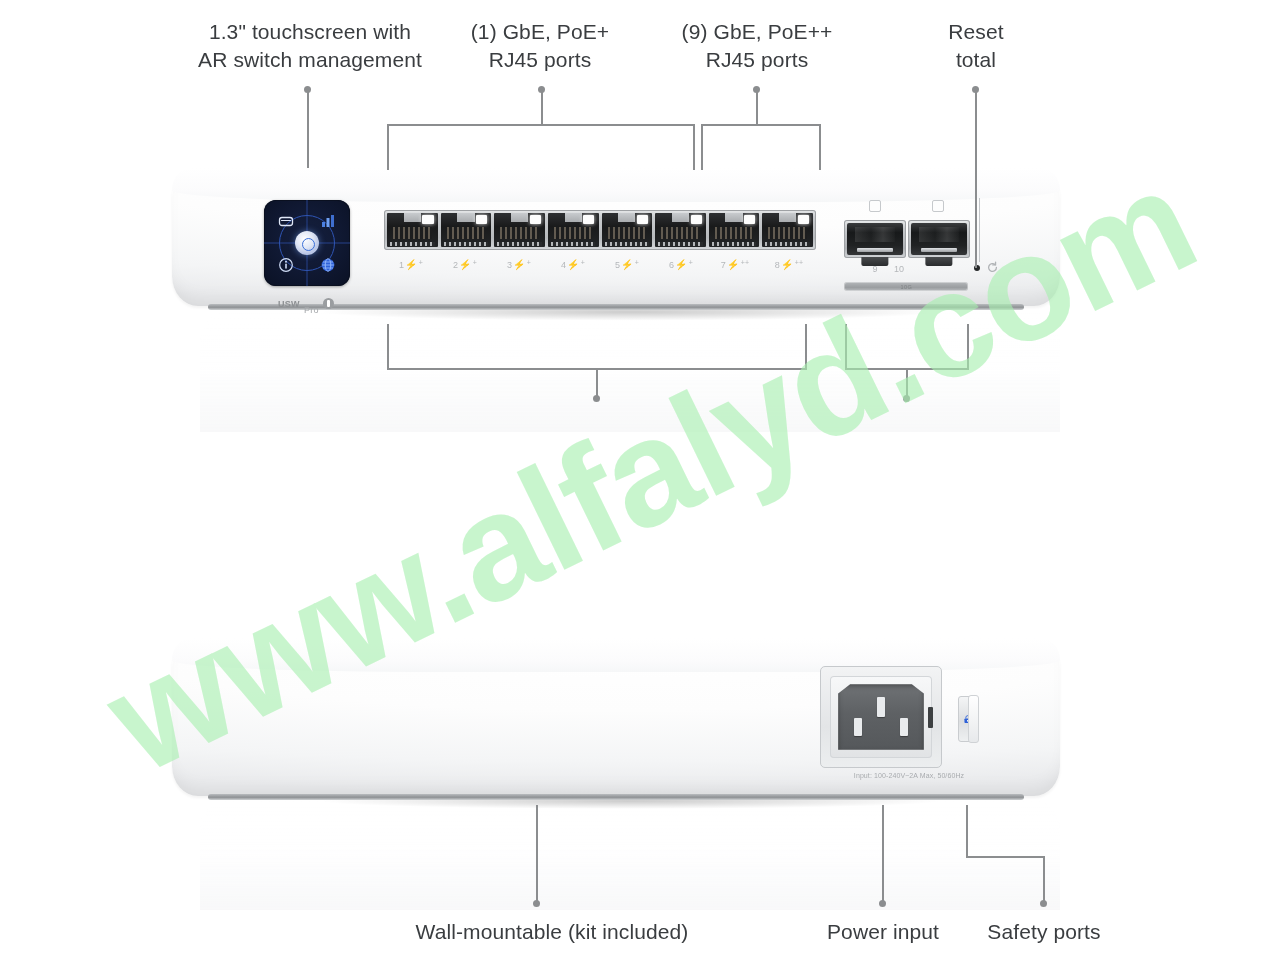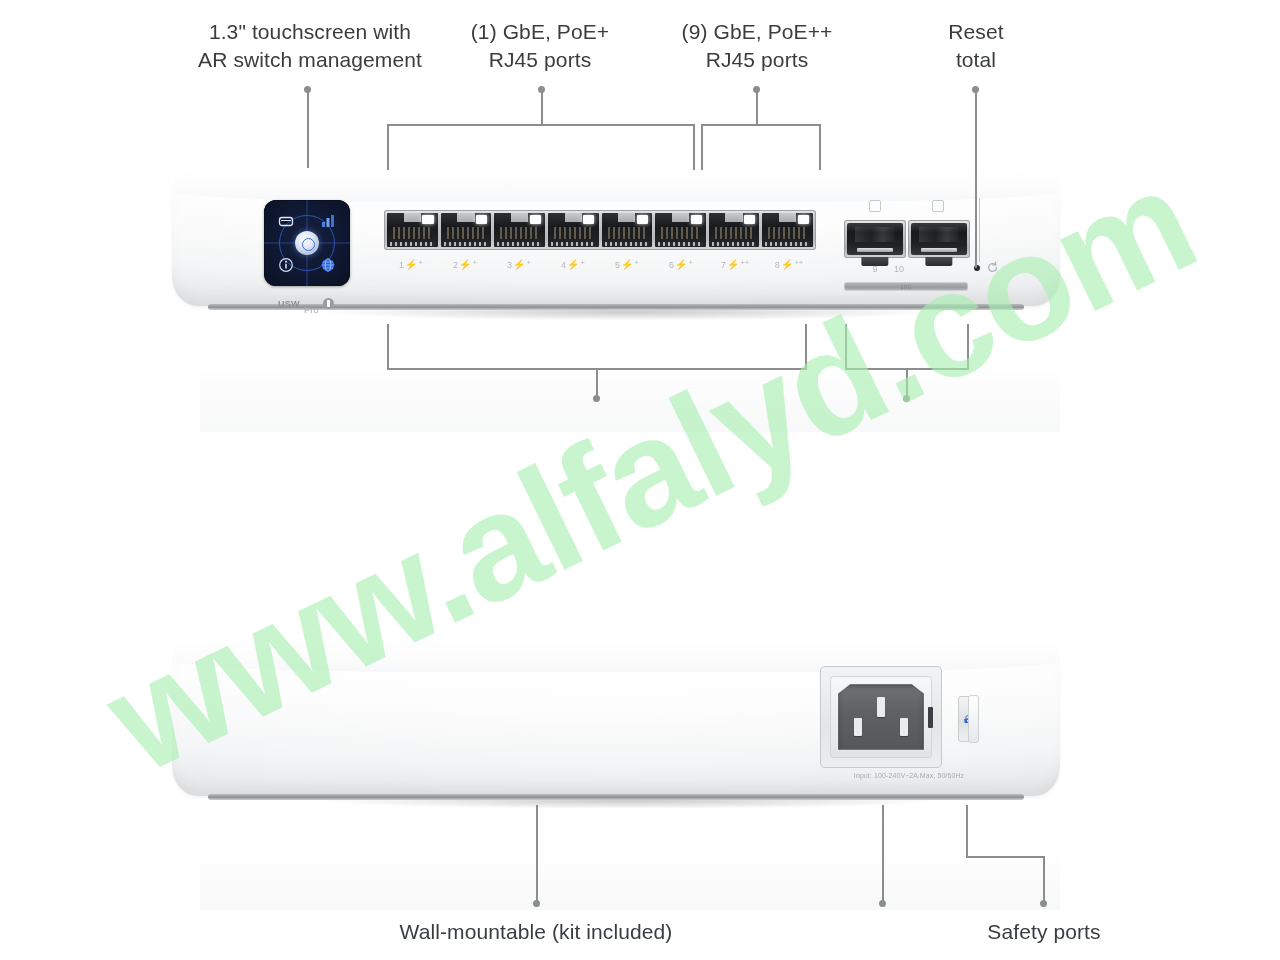--- a/index.html
+++ b/index.html
@@ -578,20 +578,21 @@
   <div class="dot" style="left:533px; top:900px;"></div>
 
   <div class="vline" style="left:882px; top:805px; height:98px;"></div>
   <div class="dot" style="left:879px; top:900px;"></div>
 
   <div class="vline" style="left:966px; top:805px; height:53px;"></div>
   <div class="hline" style="left:966px; top:856px; width:79px;"></div>
   <div class="vline" style="left:1043px; top:856px; height:47px;"></div>
   <div class="dot" style="left:1040px; top:900px;"></div>
 
-  <div class="callout" style="left:360px; top:918px; width:352px;">Wall-mountable (kit included)</div>
-
+  <div class="callout" style="left:376px; top:918px; width:352px;">Wall-mountable (kit included)</div>
+
+  <div class="callout" style="left:790px; top:918px; width:186px;">Power input</div>
 
   <div class="callout" style="left:958px; top:918px; width:172px;">Safety ports</div>
 
   <div class="watermark">www.alfalyd.com</div>
 
 </div>
 
 </body></html>

